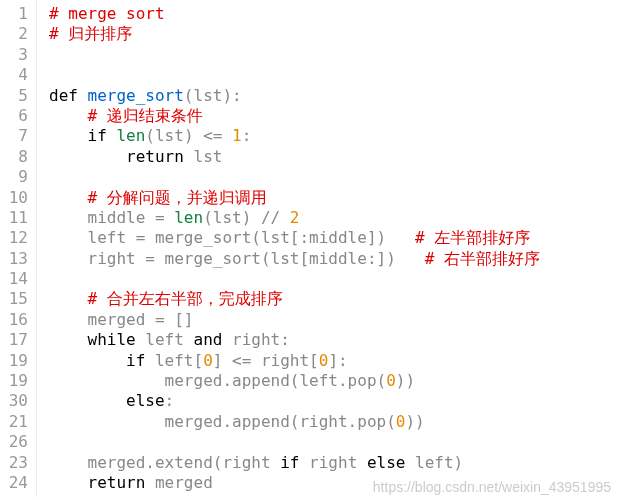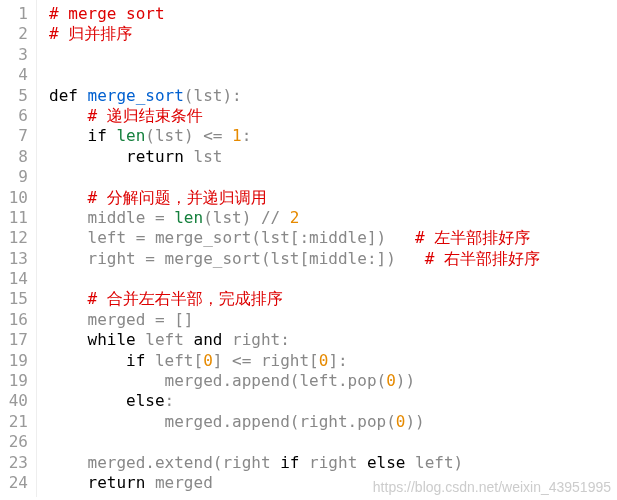--- a/index.html
+++ b/index.html
@@ -67,21 +67,21 @@
       <div class="line">10</div>
       <div class="line">11</div>
       <div class="line">12</div>
       <div class="line">13</div>
       <div class="line">14</div>
       <div class="line">15</div>
       <div class="line">16</div>
       <div class="line">17</div>
       <div class="line">19</div>
       <div class="line">19</div>
-      <div class="line">40</div>
+      <div class="line">30</div>
       <div class="line">21</div>
       <div class="line">26</div>
       <div class="line">23</div>
       <div class="line">24</div>
     </div>
   <div class="code" id="code"><div class="line"><span class="tok-comment"># merge sort</span></div><div class="line"><span class="tok-comment"># 归并排序</span></div><div class="line">&nbsp;</div><div class="line">&nbsp;</div><div class="line"><span class="tok-keyword">def </span><span class="tok-funcname">merge_sort</span><span class="tok-punct">(lst):</span></div><div class="line"><span>    </span><span class="tok-comment"># 递归结束条件</span></div><div class="line"><span>    </span><span class="tok-keyword">if </span><span class="tok-builtin">len</span><span class="tok-punct">(lst) &lt;= </span><span class="tok-number">1</span><span class="tok-punct">:</span></div><div class="line"><span>        </span><span class="tok-keyword">return </span><span class="tok-punct">lst</span></div><div class="line">&nbsp;</div><div class="line"><span>    </span><span class="tok-comment"># 分解问题，并递归调用</span></div><div class="line"><span>    </span><span class="tok-punct">middle = </span><span class="tok-builtin">len</span><span class="tok-punct">(lst) // </span><span class="tok-number">2</span></div><div class="line"><span>    </span><span class="tok-punct">left = merge_sort(lst[:middle])   </span><span class="tok-comment"># 左半部排好序</span></div><div class="line"><span>    </span><span class="tok-punct">right = merge_sort(lst[middle:])   </span><span class="tok-comment"># 右半部排好序</span></div><div class="line">&nbsp;</div><div class="line"><span>    </span><span class="tok-comment"># 合并左右半部，完成排序</span></div><div class="line"><span>    </span><span class="tok-punct">merged = []</span></div><div class="line"><span>    </span><span class="tok-keyword">while </span><span class="tok-punct">left </span><span class="tok-keyword">and </span><span class="tok-punct">right:</span></div><div class="line"><span>        </span><span class="tok-keyword">if </span><span class="tok-punct">left[</span><span class="tok-number">0</span><span class="tok-punct">] &lt;= right[</span><span class="tok-number">0</span><span class="tok-punct">]:</span></div><div class="line"><span>            </span><span class="tok-punct">merged.append(left.pop(</span><span class="tok-number">0</span><span class="tok-punct">))</span></div><div class="line"><span>        </span><span class="tok-keyword">else</span><span class="tok-punct">:</span></div><div class="line"><span>            </span><span class="tok-punct">merged.append(right.pop(</span><span class="tok-number">0</span><span class="tok-punct">))</span></div><div class="line">&nbsp;</div><div class="line"><span>    </span><span class="tok-punct">merged.extend(right </span><span class="tok-keyword">if </span><span class="tok-punct">right </span><span class="tok-keyword">else </span><span class="tok-punct">left)</span></div><div class="line"><span>    </span><span class="tok-keyword">return </span><span class="tok-punct">merged</span></div></div>
 </div>
 <div class="watermark">https://blog.csdn.net/weixin_43951995</div>
 
 </body></html>

